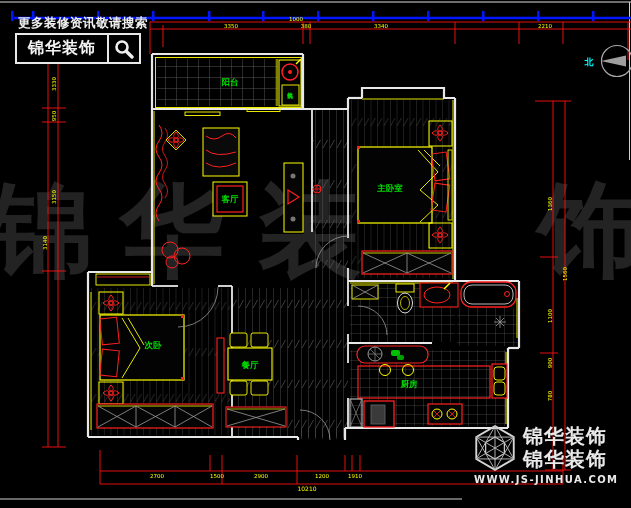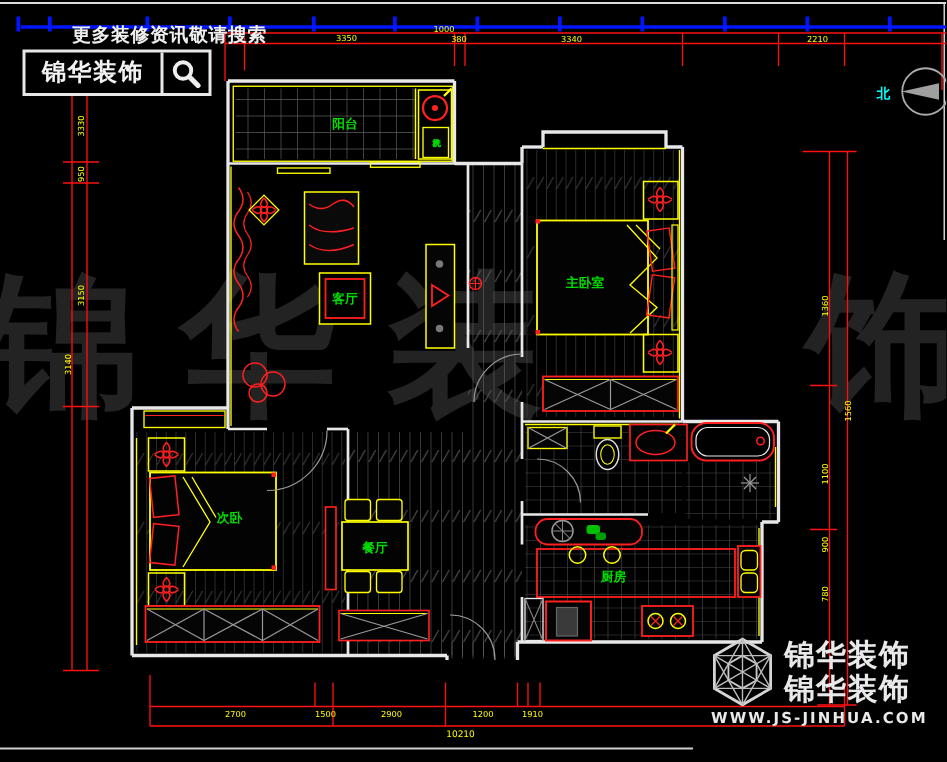--- a/index.html
+++ b/index.html
@@ -5,21 +5,21 @@
   html,body{margin:0;padding:0;background:#000;}
   .stage{position:relative;width:631px;height:508px;background:#000;overflow:hidden;
          font-family:"DejaVu Sans",sans-serif;}
   
   .wm span{position:absolute;top:178px;z-index:1;font:bold 104px "DejaVu Serif",serif;
            color:#232323;line-height:1;user-select:none;}
   
   svg.plan{position:absolute;left:0;top:0;z-index:2;}
   
   .slogan{position:absolute;left:18px;top:15px;z-index:3;color:#efefef;
-          font-weight:bold;font-size:12.5px;letter-spacing:.5px;white-space:nowrap;margin-left:30px;}
+          font-weight:bold;font-size:12.5px;letter-spacing:.5px;white-space:nowrap;}
   .brand-box{position:absolute;left:15px;top:33px;z-index:3;width:122px;height:27px;
              border:2px solid #e8e8e8;background:#000;display:flex;align-items:center;}
   .brand-text{flex:1;color:#f2f2f2;font-weight:bold;font-size:16px;text-align:center;
               letter-spacing:1px;white-space:nowrap;}
   .brand-div{width:2px;height:27px;background:#e8e8e8;}
   .mag{width:30px;display:flex;align-items:center;justify-content:center;}
   
   .footer{position:absolute;left:470px;top:423px;z-index:3;display:flex;align-items:center;}
   .cube{width:50px;height:50px;margin-right:3px;}
   .f-brand,.f-tag{color:#e9e9e9;font-weight:bold;font-size:20px;line-height:23px;

